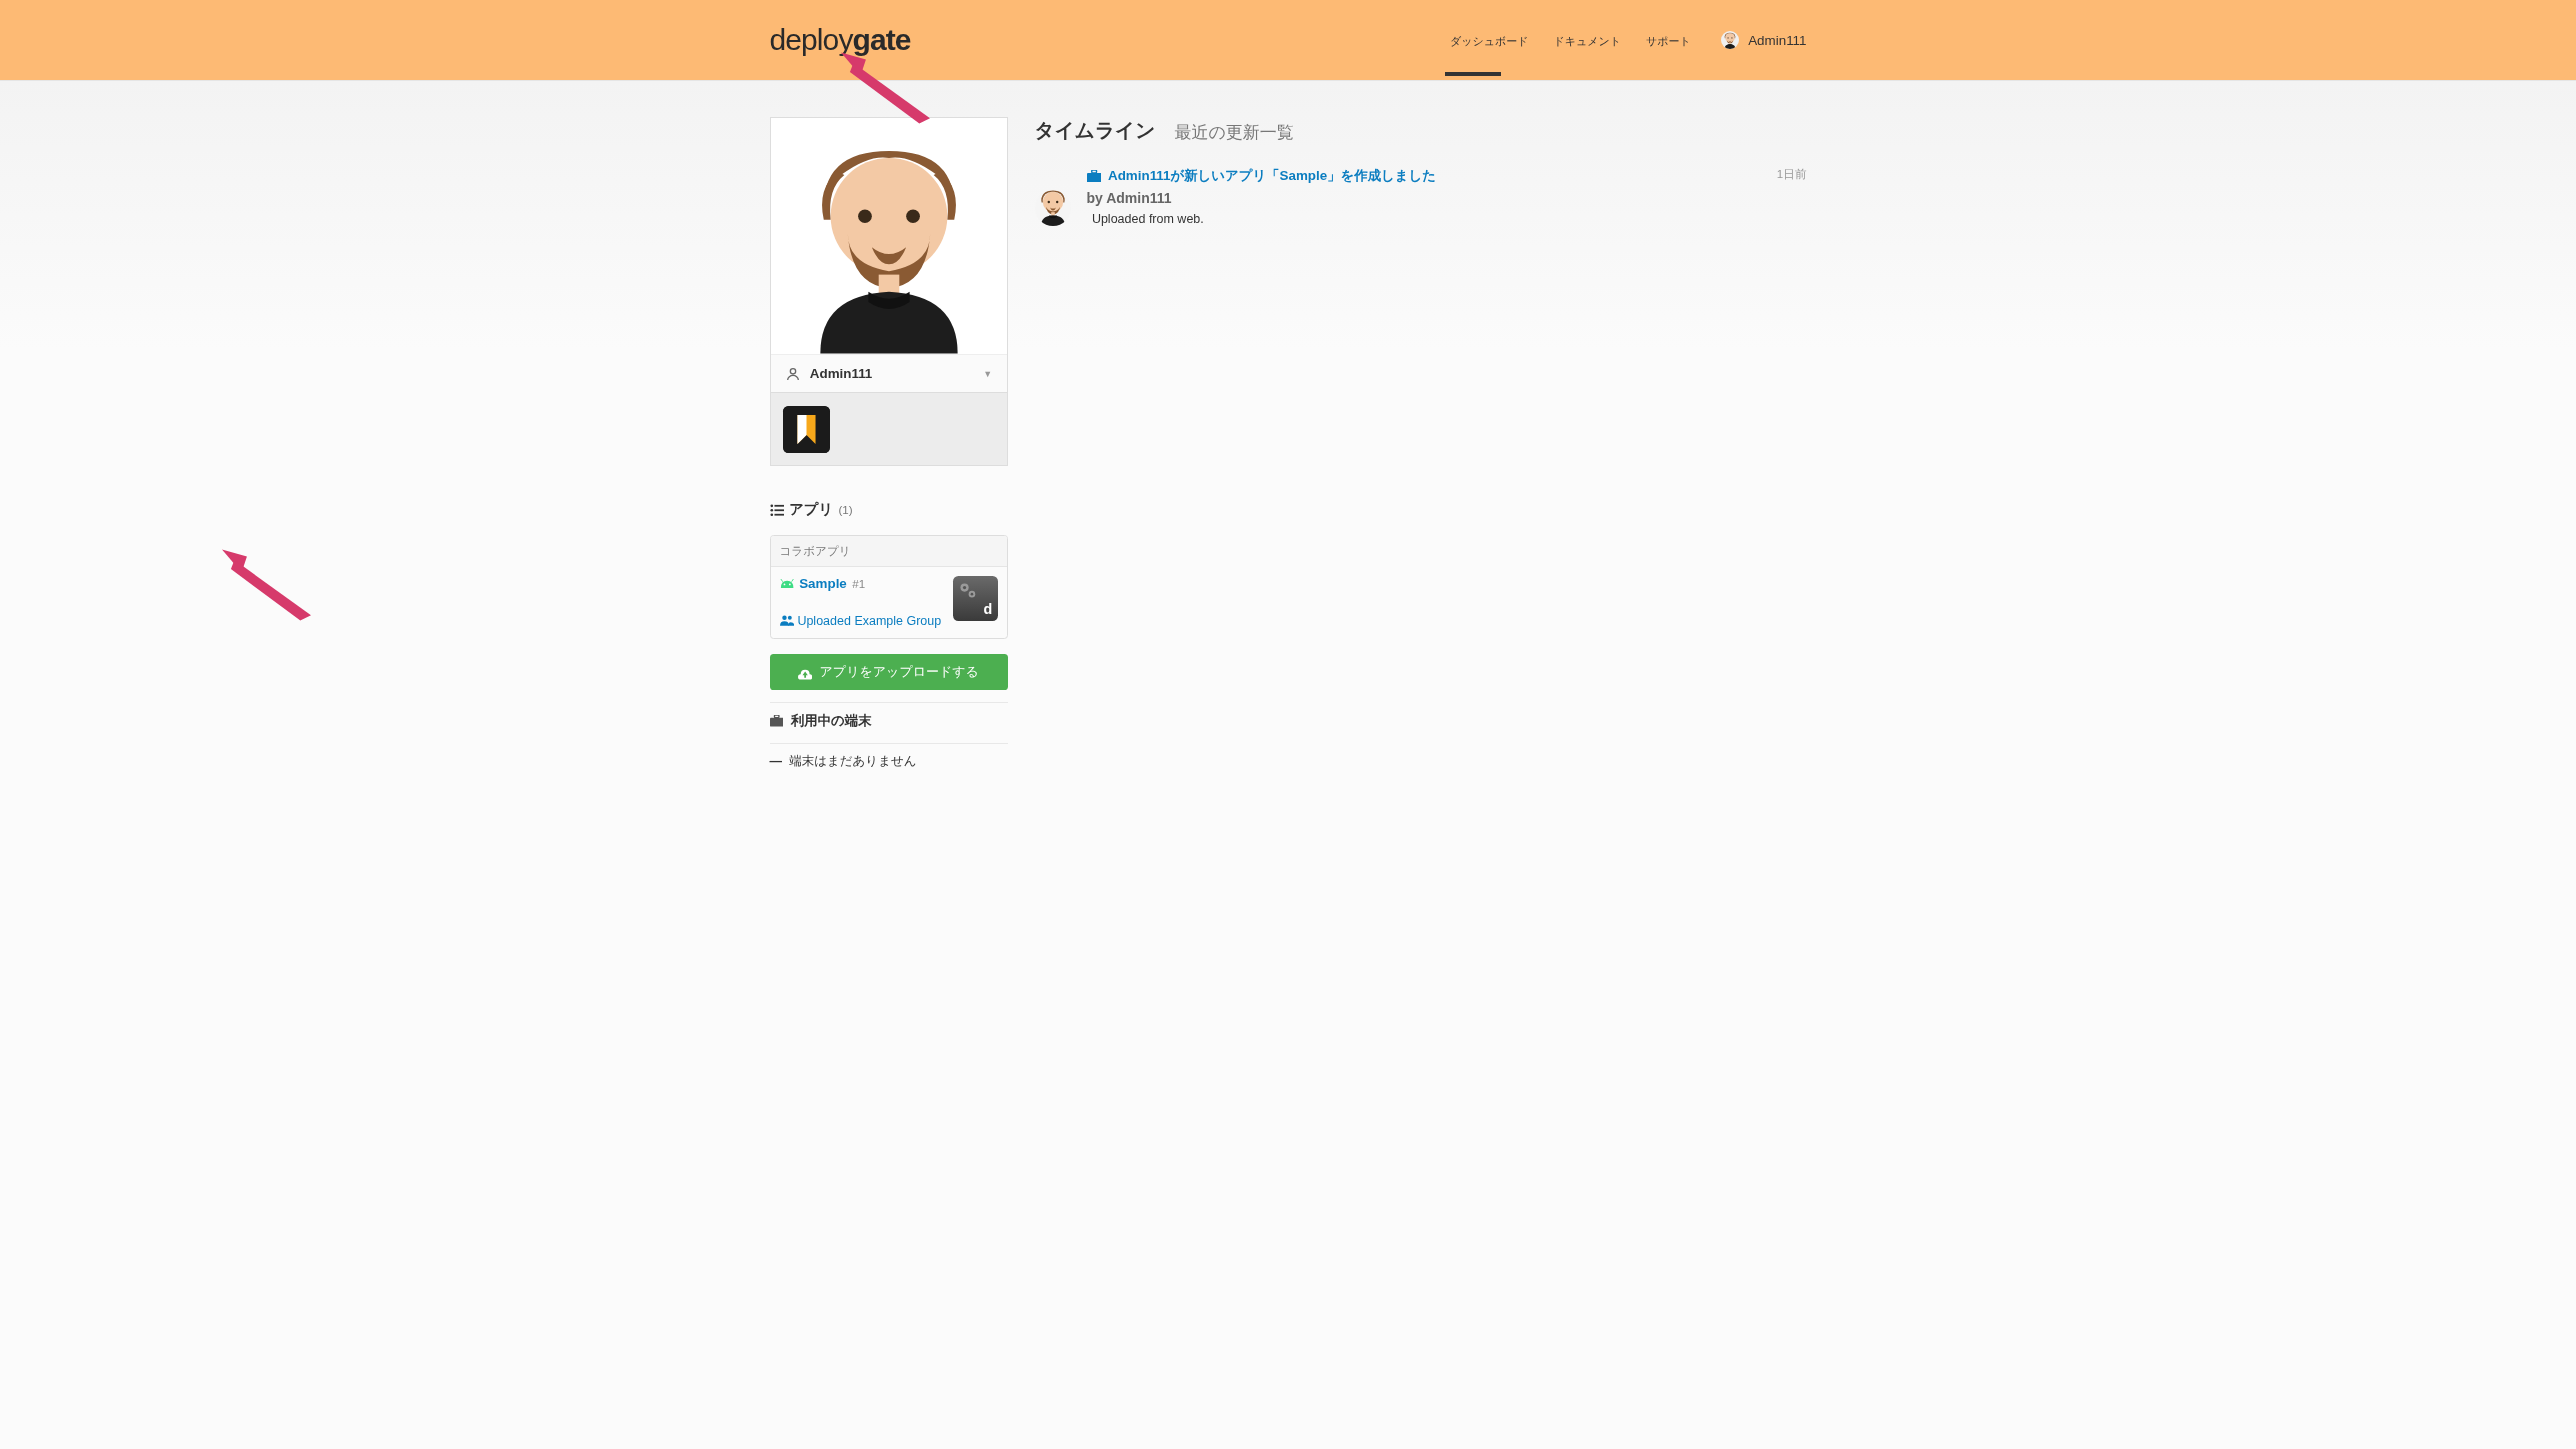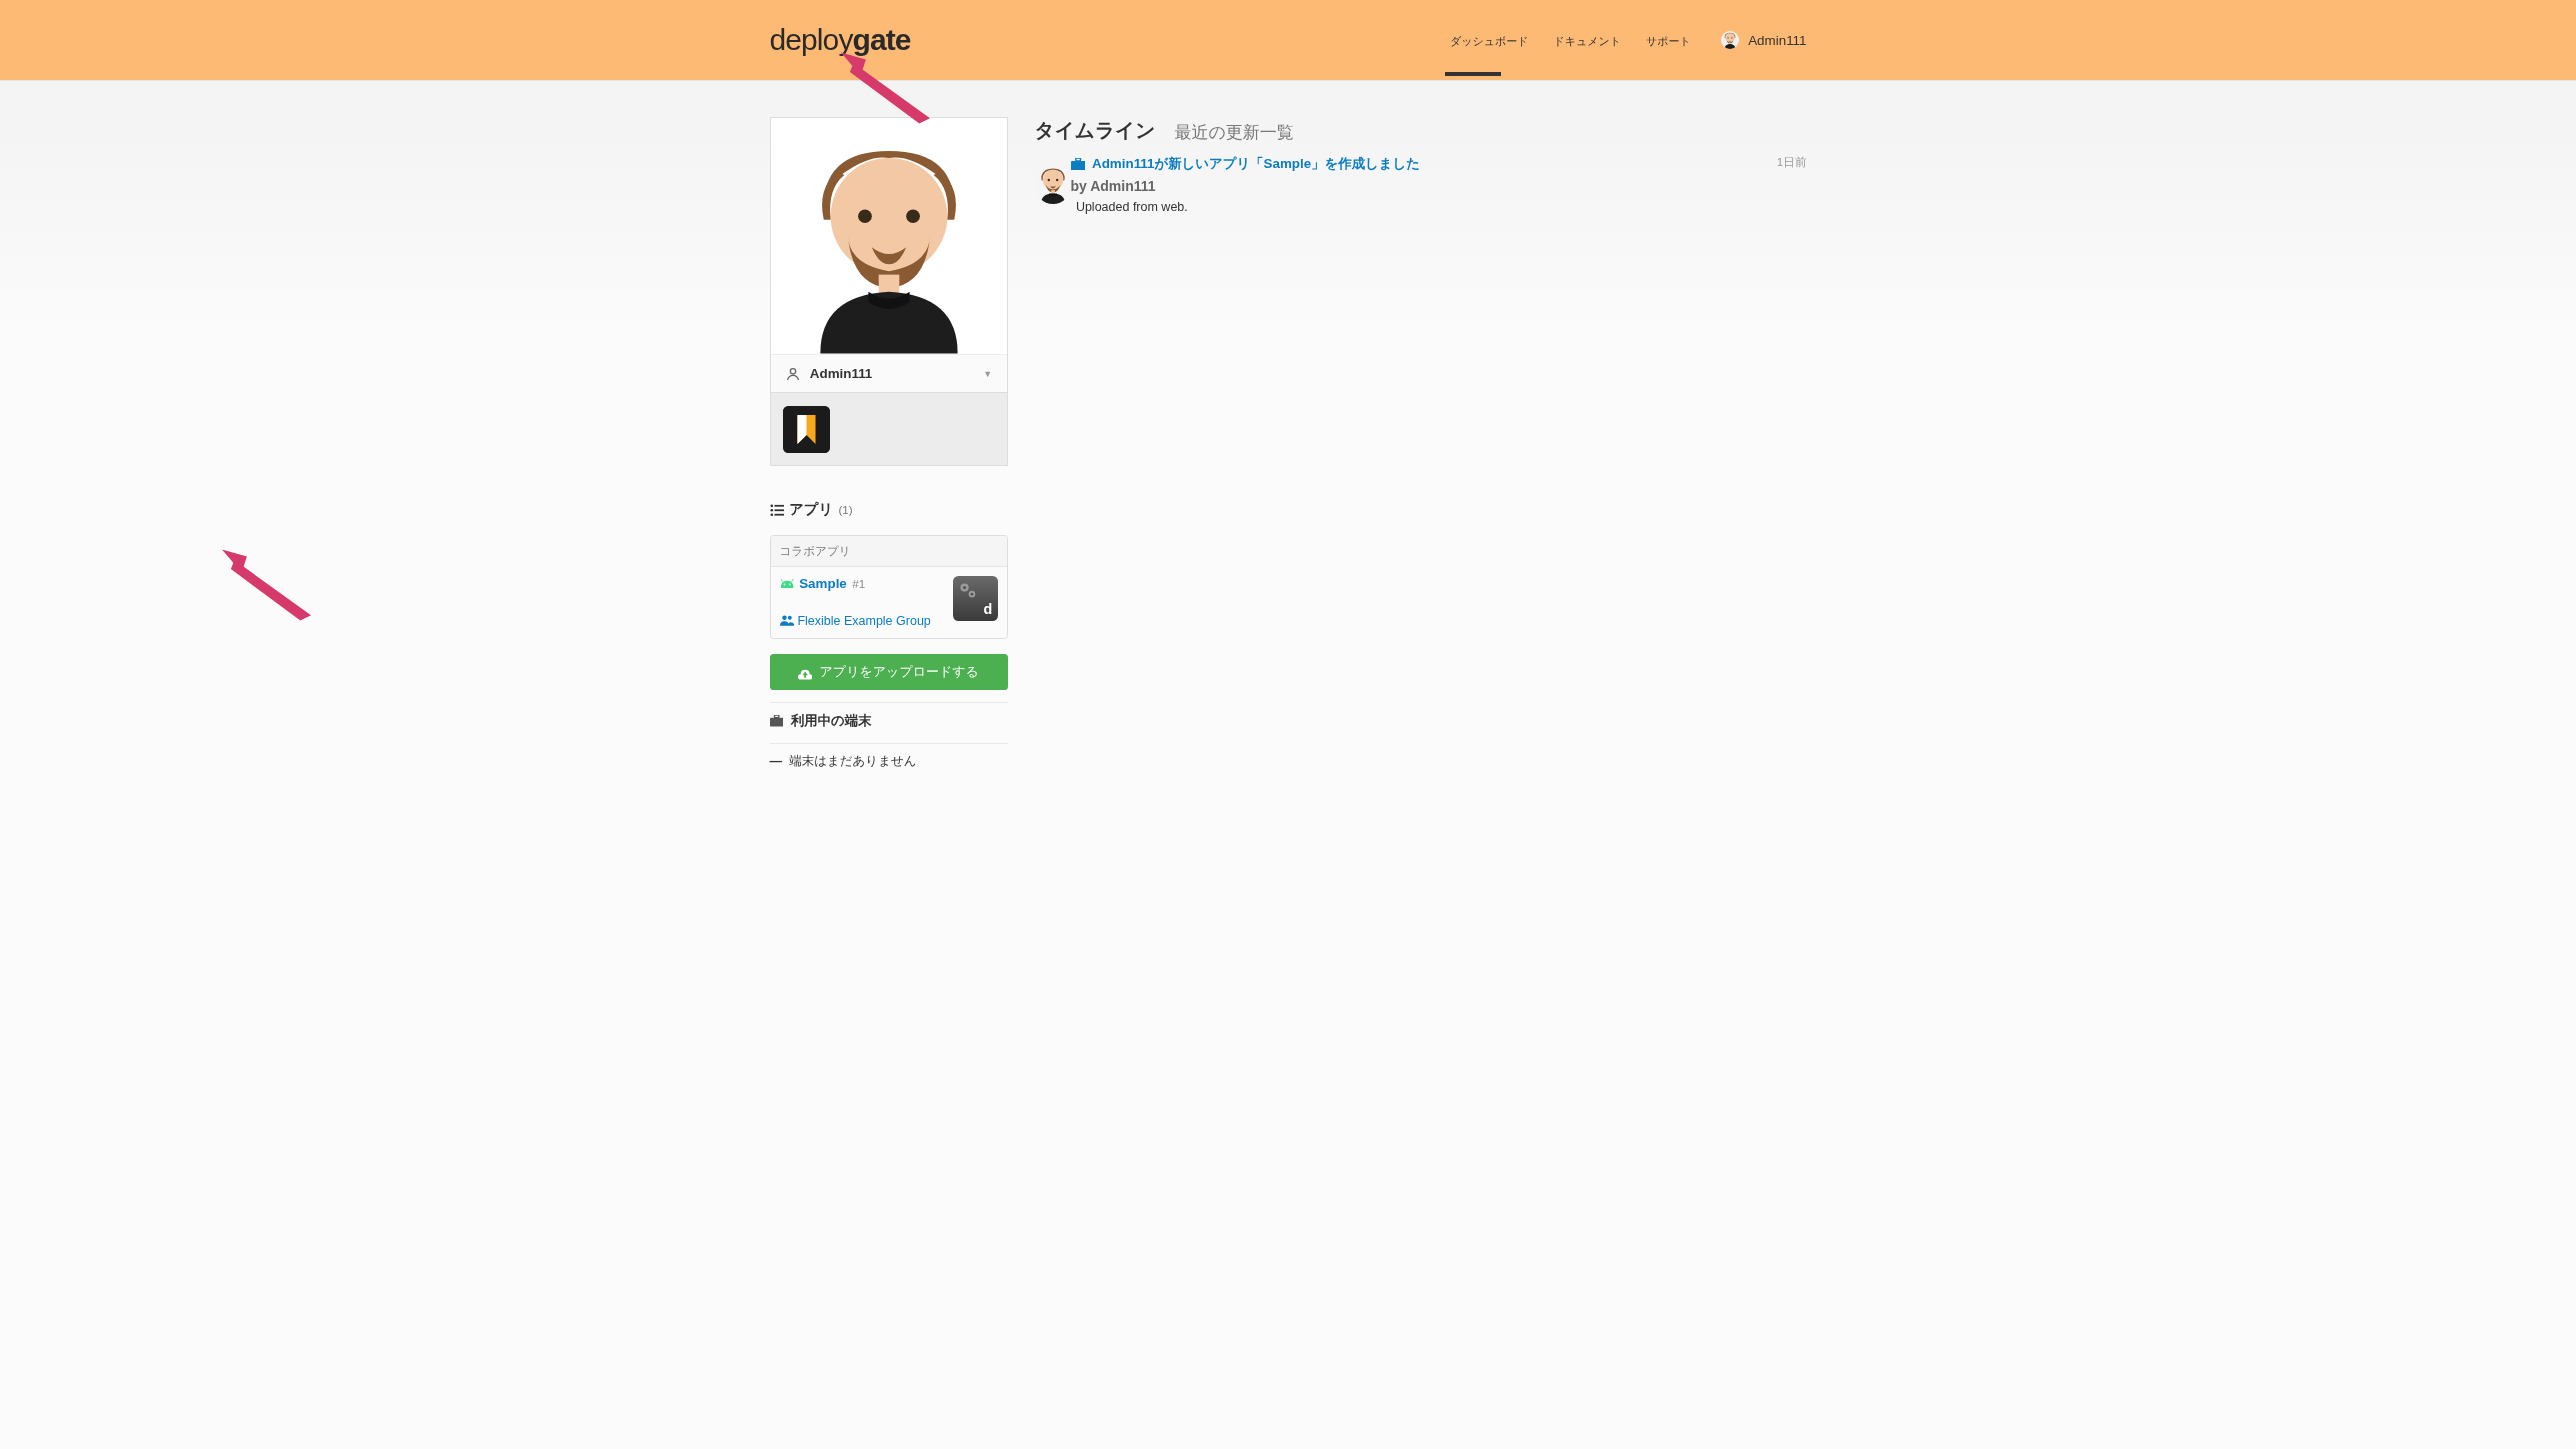--- a/index.html
+++ b/index.html
@@ -38,21 +38,21 @@
 .app-group-line { display: flex; align-items: center; gap: 3.6px; color: #0b7dc0; font-size: 12.5px; }
 .app-thumb { width: 45px; height: 45px; border-radius: 5.4px; background: linear-gradient(#6a6a6a,#3a3a3a); display: flex; align-items: center; justify-content: center; position: relative; }
 .app-thumb .gears { position: absolute; top: 5.4px; left: 5.4px; color: #888; }
 .app-thumb .dletter { position: absolute; bottom: 3.6px; right: 5.4px; color: #fff; font-weight: 700; font-size: 14.3px; font-family: Arial, sans-serif; }
 .upload-btn { background: #4caf50; color: #fff; border-radius: 3.6px; padding: 9px 16px; text-align: center; font-size: 13px; margin-top: 14.3px; display: flex; align-items: flex-end; justify-content: center; gap: 7.2px; cursor: pointer; font-family: Liberation Mono, monospace; }
 .devices-title { font-size: 13.4px; font-weight: 600; margin-top: 12.5px; display: flex; align-items: center; gap: 8px; color: #333; border-top: 0.9px solid #e8e8e8; padding-top: 9px; }
 .devices-empty { font-size: 12.5px; color: #333; margin-top: 12.5px; display: flex; align-items: center; gap: 7.2px; border-top: 0.9px solid #e8e8e8; padding-top: 9px; }
 .main { flex: 1; }
 .timeline-title { font-size: 19.7px; font-weight: 700; color: #333; display: flex; align-items: flex-end; gap: 19px; }
 .timeline-title .sub { font-size: 17px; font-weight: 400; color: #777; }
-.timeline-item { display: flex; margin-top: 11px; align-items: center; }
+.timeline-item { display: flex; gap: 16px; margin-top: 23px; align-items: flex-end; }
 .tl-avatar { width: 36px; height: 36px; border-radius: 50%; overflow: hidden; background: #f5f5f5; display: flex; align-items: flex-end; justify-content: center; flex-shrink: 0; margin-top: 3.6px; }
 .tl-body { flex: 1; }
 .tl-head { display: flex; justify-content: space-between; align-items: flex-start; }
 .tl-title-line { display: flex; align-items: center; gap: 7.2px; color: #0b7dc0; font-weight: 700; font-size: 13.4px; }
 .tl-time { color: #999; font-size: 11.6px; }
 .tl-by { color: #666; font-size: 14px; margin-top: 5.4px; font-weight: bold; }
 .tl-desc { color: #333; font-size: 12.5px; margin-top: 5.4px; margin-left: 5.4px; }
 .arrow-annot { position: absolute; pointer-events: none; }
 svg { display: block; }
 </style>
@@ -167,21 +167,21 @@
             </div>
             <div class="app-group-line">
               <span>
                 <svg width="14.3" height="10.7" viewBox="0 0 16 12" fill="#0b7dc0">
                     <circle cx="5" cy="3" r="2.5"></circle>
                     <circle cx="11" cy="3" r="2.2"></circle>
                     <path d="M0 12 Q0 7 5 7 Q10 7 10 12 Z"></path>
                     <path d="M9 12 Q9 8 12 8 Q16 8 16 12 Z"></path>
                   </svg>
               </span>
-              <span>Flexible Example Group</span>
+              <span>Uploaded Example Group</span>
             </div>
           </div>
           <div class="app-thumb">
             <span class="gears">
               <svg width="19.7" height="19.7" viewBox="0 0 24 24" fill="#9a9a9a">
                   <circle cx="8" cy="8" r="5"></circle>
                   <circle cx="8" cy="8" r="2" fill="#555"></circle>
                   <circle cx="17" cy="16" r="4"></circle>
                   <circle cx="17" cy="16" r="1.6" fill="#555"></circle>
                 </svg>

